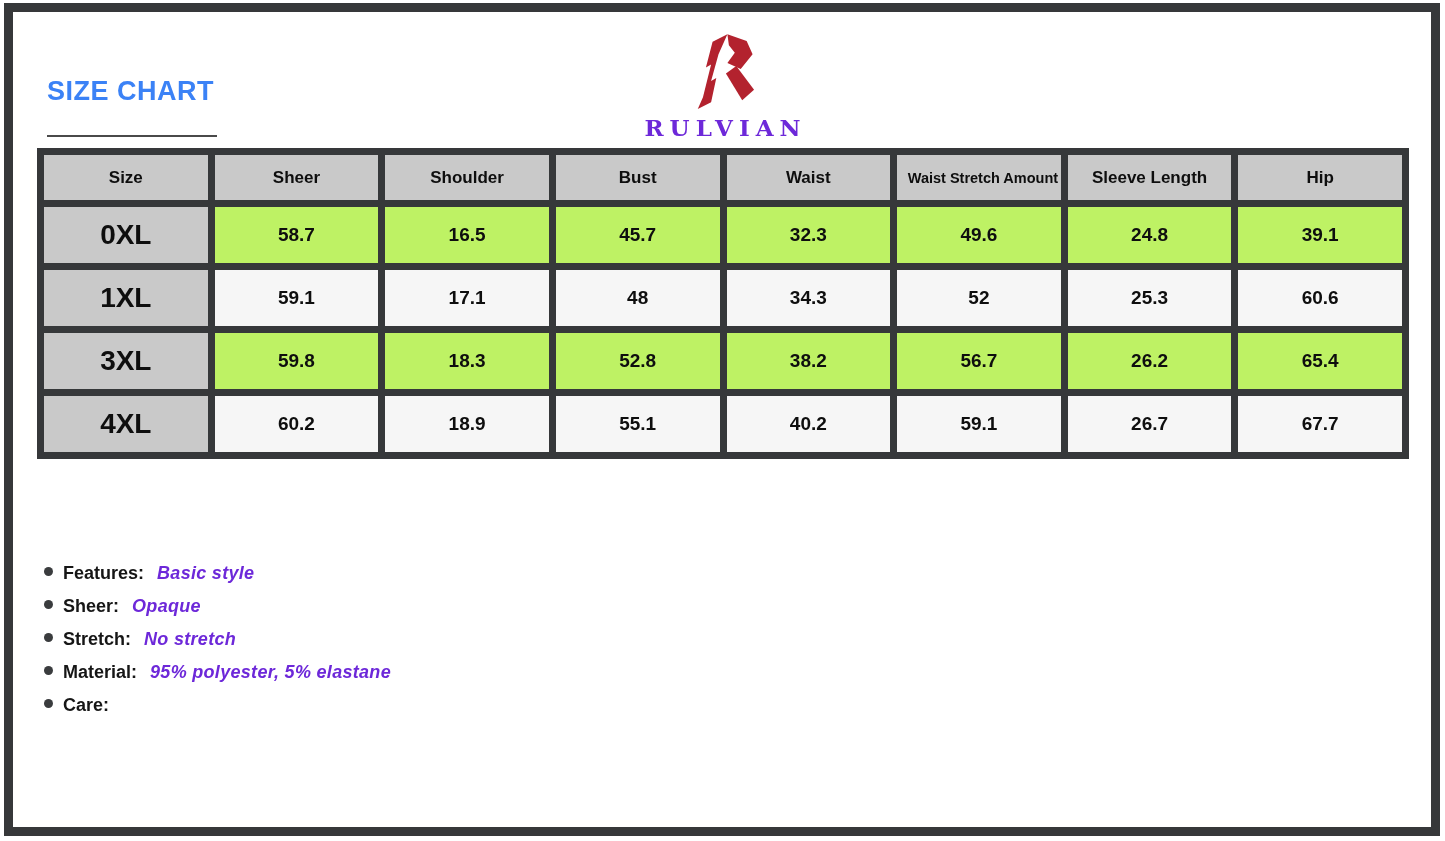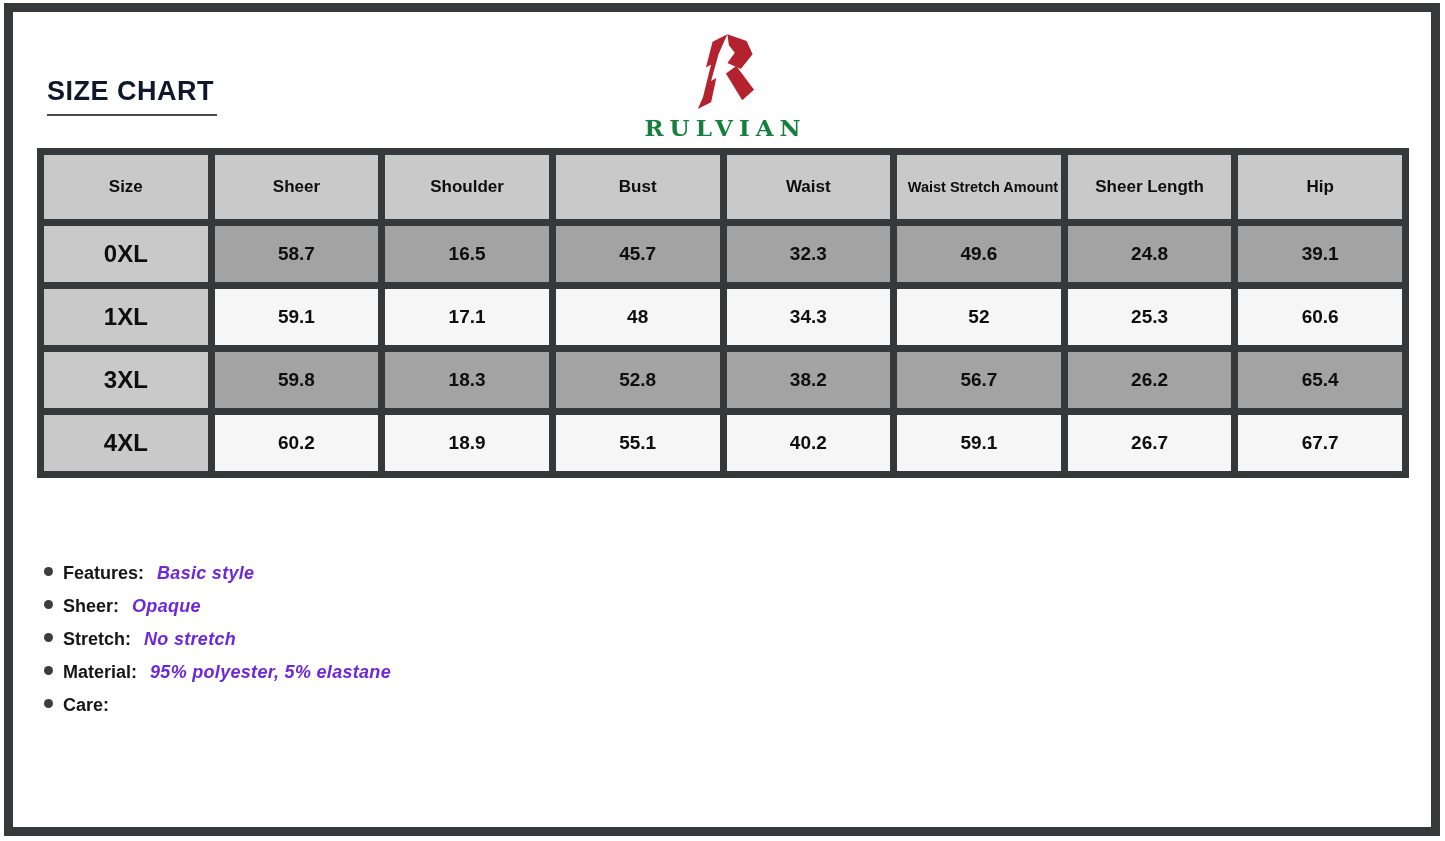--- a/index.html
+++ b/index.html
@@ -9,49 +9,49 @@
     -webkit-font-smoothing:antialiased;
   }
   .frame{
     position:absolute;left:4px;top:3px;right:5px;bottom:5px;
     border:9px solid #36383a;background:#fff;pointer-events:none;
   }
   
   .title-wrap{position:absolute;left:47px;top:76px;}
   .title{
     display:inline-block;margin:0;font-size:27px;font-weight:bold;
-    color:#0f172a;letter-spacing:0.5px;
-    border-bottom:2.5px solid #4a4a4a;padding-bottom:7px;padding-right:3px;
+    color:#3b82f6;letter-spacing:0.5px;
+    border-bottom:2.5px solid #4a4a4a;padding-bottom:28px;padding-right:3px;
   }
   
   .logo{position:absolute;left:50%;top:32px;transform:translateX(-50%);text-align:center;}
   .logo svg{display:block;margin:0 auto;}
   .wordmark{
     margin-top:2px;font-family:"DejaVu Serif", serif;font-weight:bold;
-    font-size:23px;letter-spacing:6px;color:#15803d;text-indent:6px;
+    font-size:23px;letter-spacing:6px;color:#6d28d9;text-indent:6px;
   }
   
   table.sizes{
     position:absolute;left:37px;top:148px;width:1372px;
     border-collapse:separate;border-spacing:7px;background:#36383a;
     table-layout:fixed;
   }
   table.sizes th, table.sizes td{
     text-align:center;vertical-align:middle;
     font-weight:bold;color:#0e0e0e;padding:0;
   }
   table.sizes thead th{
-    background:#c9c9c9;height:64px;font-size:17px;
+    background:#c9c9c9;height:45px;font-size:17px;
   }
   table.sizes thead th:nth-child(6){font-size:14.5px;padding-left:8px;}
   table.sizes tbody th.rowhead{
-    background:#c9c9c9;height:56px;font-size:24px;
+    background:#c9c9c9;height:56px;font-size:28px;
   }
   table.sizes tbody td{
-    background:#a3a3a3;height:56px;font-size:19px;
+    background:#bef264;height:56px;font-size:19px;
   }
   table.sizes tbody tr:nth-child(even) td{background:#f6f6f6;}
   
   ul.details{
     position:absolute;left:44px;top:562px;margin:0;padding:0;list-style:none;
   }
   ul.details li{
     display:flex;align-items:baseline;margin-bottom:11px;line-height:22px;
   }
   .dot{
@@ -83,21 +83,21 @@
 
 <table class="sizes">
   <thead>
     <tr>
         <th>Size</th>
         <th>Sheer</th>
         <th>Shoulder</th>
         <th>Bust</th>
         <th>Waist</th>
         <th>Waist Stretch Amount</th>
-        <th>Sheer Length</th>
+        <th>Sleeve Length</th>
         <th>Hip</th>
       </tr>
   </thead>
   <tbody>
       <tr>
         <th class="rowhead">0XL</th>
         <td>58.7</td>
         <td>16.5</td>
         <td>45.7</td>
         <td>32.3</td>

